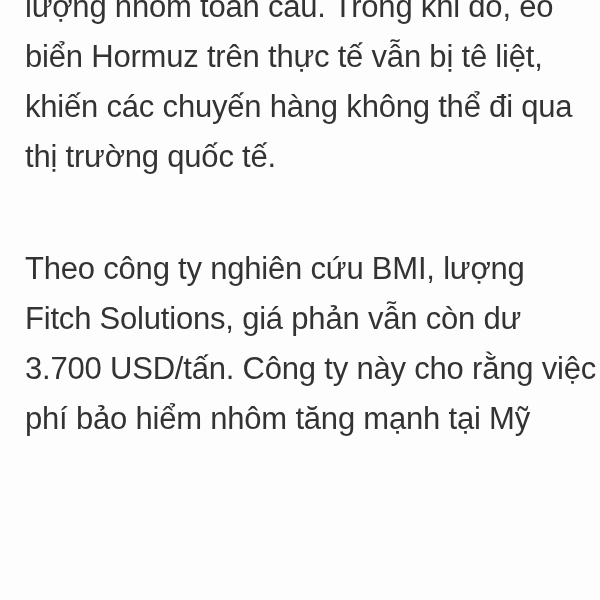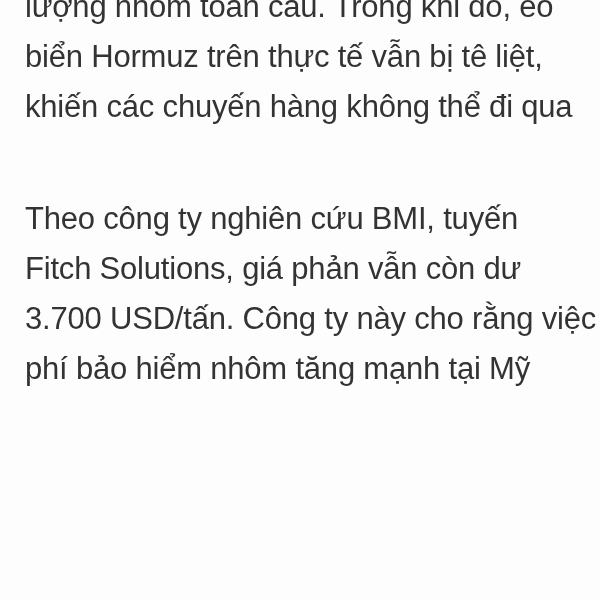--- a/index.html
+++ b/index.html
@@ -33,20 +33,21 @@
   }
 </style>
 </head>
 <body>
 
 <div class="article">
   <div class="paragraph">
     <div class="text-line">lượng nhôm toàn cầu. Trong khi đó, eo</div>
     <div class="text-line">biển Hormuz trên thực tế vẫn bị tê liệt,</div>
     <div class="text-line">khiến các chuyến hàng không thể đi qua</div>
+    <div class="text-line">thị trường quốc tế.</div>
   </div>
   <div class="paragraph">
-    <div class="text-line">Theo công ty nghiên cứu BMI, tuyến</div>
+    <div class="text-line">Theo công ty nghiên cứu BMI, lượng</div>
     <div class="text-line">Fitch Solutions, giá phản vẫn còn dư</div>
     <div class="text-line">3.700 USD/tấn. Công ty này cho rằng việc</div>
     <div class="text-line">phí bảo hiểm nhôm tăng mạnh tại Mỹ</div>
   </div>
 </div>
 
 </body></html>

